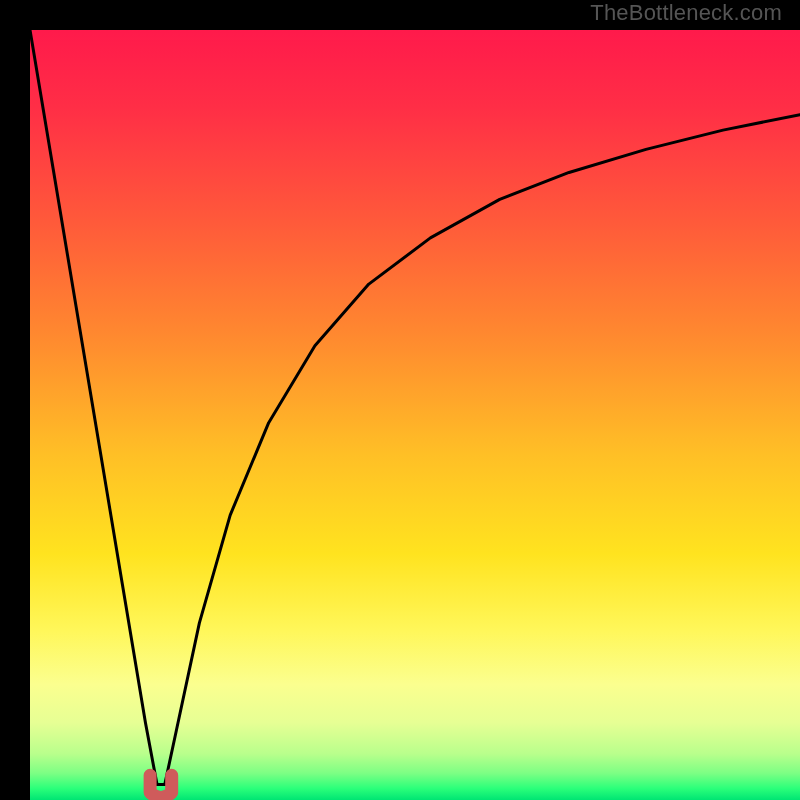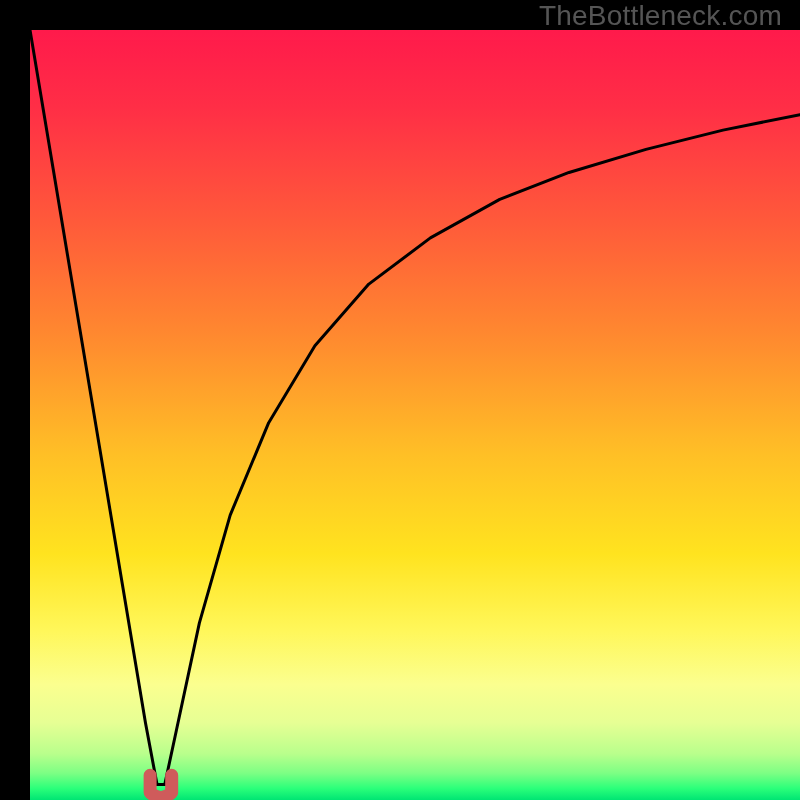--- a/index.html
+++ b/index.html
@@ -24,21 +24,21 @@
     left: 15px;
     top: 15px;
     width: 770px;
     height: 770px;
   }
   .watermark {
     position: absolute;
     top: 0px;
     right: 18px;
     color: #555;
-    font-size: 28px;
+    font-size: 22px;
     font-weight: 400;
     letter-spacing: 0.2px;
     z-index: 10;
   }
 </style>
 </head>
 <body>
 
 <div class="frame">
   <svg class="plot-area" viewBox="0 0 770 770" width="770" height="770" preserveAspectRatio="none">

